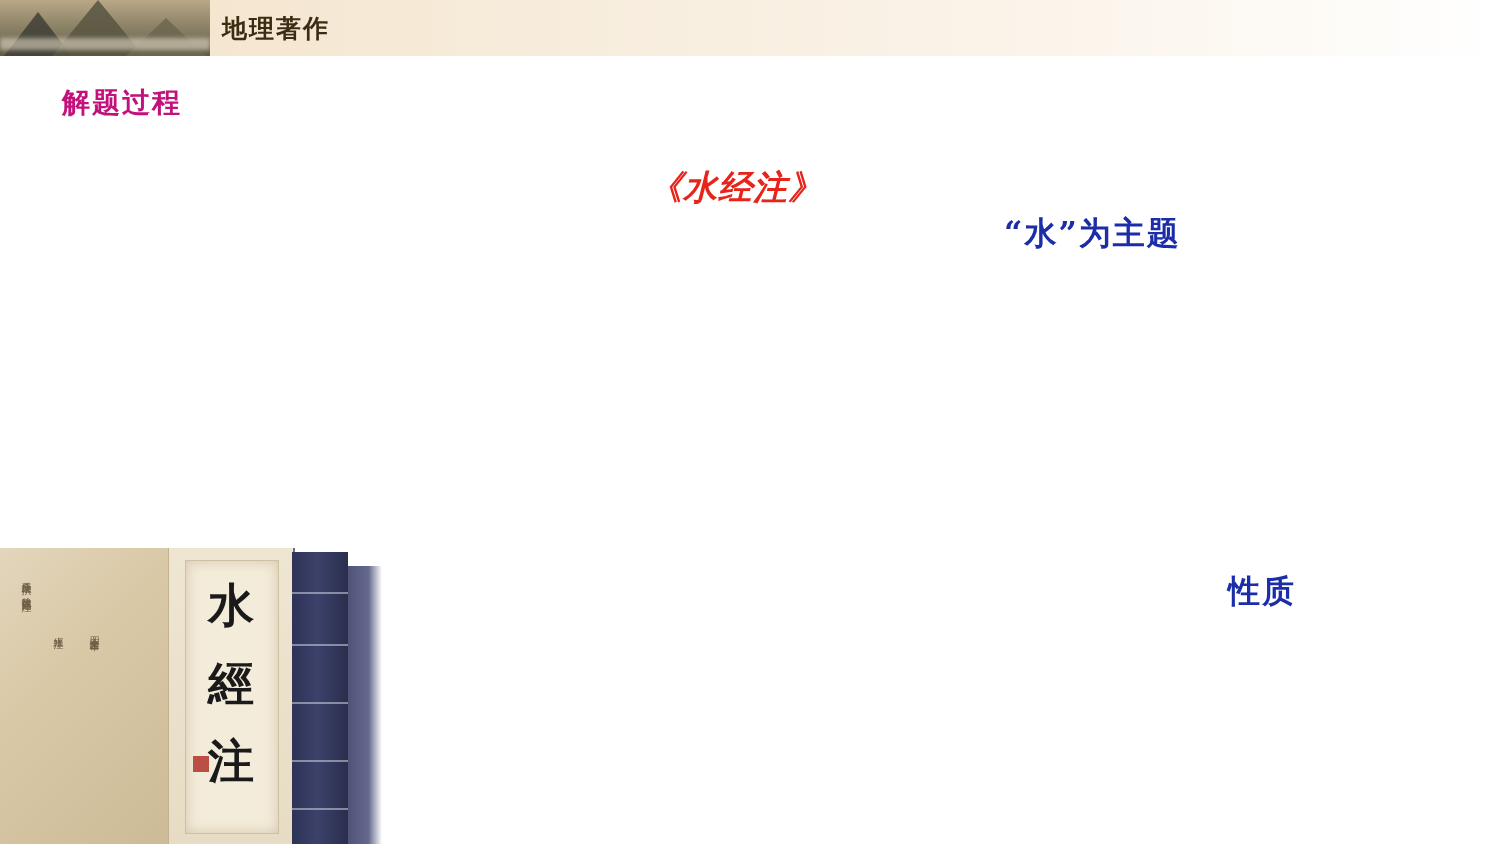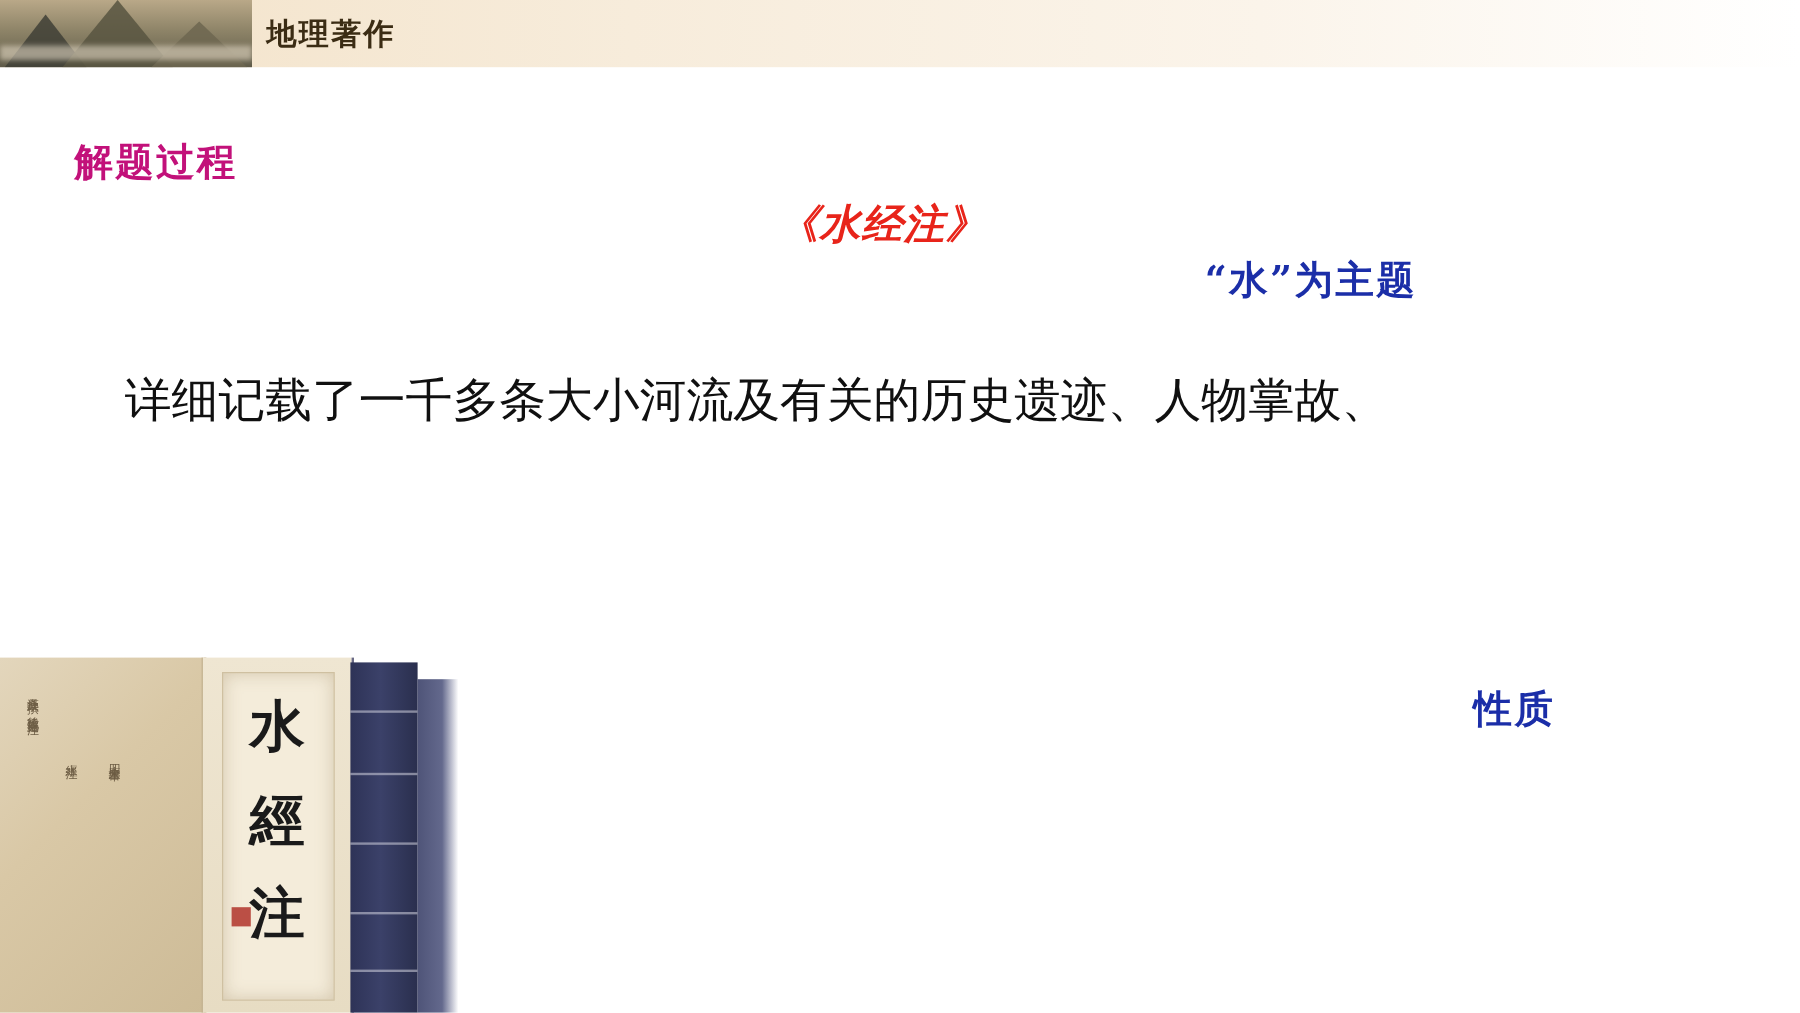--- a/index.html
+++ b/index.html
@@ -77,23 +77,23 @@
     font-size: 25px;
     font-weight: bold;
     color: #3b2c14;
     letter-spacing: 2px;
   }
 
   
   .section-heading {
     position: absolute;
     left: 62px;
-    top: 114px;
+    top: 84px;
     font-family: "DejaVu Sans", sans-serif;
-    font-size: 32px;
+    font-size: 28px;
     font-weight: bold;
     color: #c2117a;
     letter-spacing: 2px;
   }
 
   
   .callout-title {
     position: absolute;
     left: 648px;
     top: 166px;
@@ -254,21 +254,20 @@
   <div class="header-title">地理著作</div>
 </div>
 
 <div class="section-heading">解题过程</div>
 
 <div class="callout-title">《水经注》</div>
 <div class="callout-theme">“水”为主题</div>
 <div class="callout-nature">性质</div>
 
 <div class="body-text">
-  <span class="line second">详细记载了一千多条大小河流及有关的历史遗迹、人物掌故、</span>
 </div>
 
 <div class="book-image">
   <div class="book-cover">
     <div class="col" style="left:10px;">漢桑欽撰　後魏酈道元注</div>
     <div class="col" style="left:42px;">　　　　　水經注</div>
     <div class="col" style="left:78px;">　　　　　四庫全書本</div>
     <div class="col" style="left:116px;">　　　　　　　　　</div>
   </div>
   <div class="book-label">

